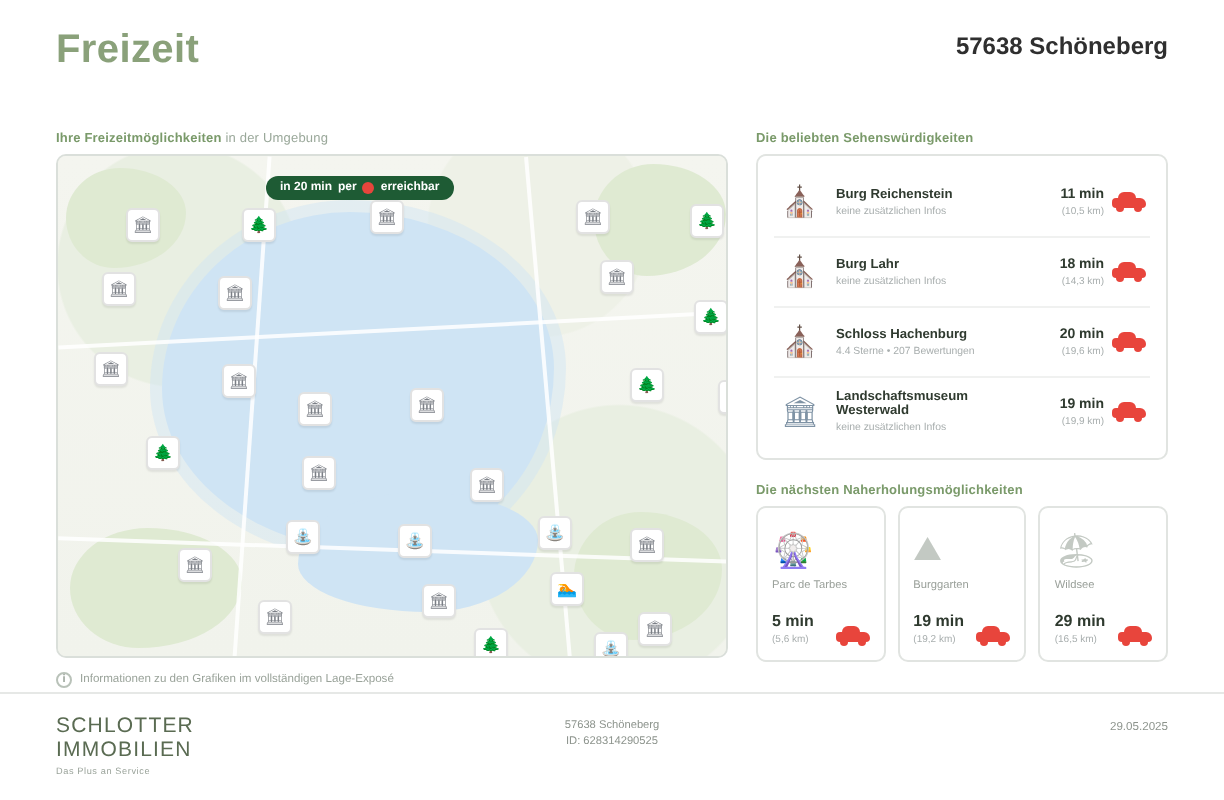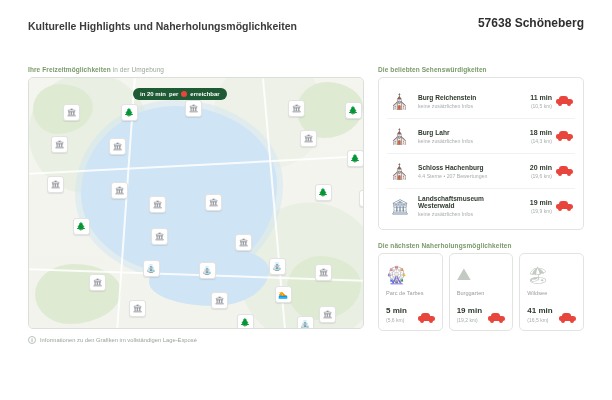--- a/index.html
+++ b/index.html
@@ -144,21 +144,21 @@
   .foot-center { position:absolute; left: 50%; transform: translateX(-50%); top: 12px; text-align:center; }
   .foot-center div { font-size: 5.6px; color: #8d948d; line-height: 1.5; }
   .foot-date { position:absolute; right: 28px; top: 14px; font-size: 5.8px; color:#8d948d; }
 </style>
 </head>
 <body>
 
 <div class="page">
 
   <div class="header">
-    <div class="subtitle">Kulturelle Highlights und Naherholungsmöglichkeiten</div>
+    <div class="title">Freizeit</div>
     <div class="plz">57638 Schöneberg</div>
   </div>
 
   <div class="map-wrap">
     <div class="sec-title">
       <span>Ihre Freizeitmöglichkeiten</span><span class="muted"> in der Umgebung</span>
     </div>
 
     <div class="map">
       <div class="map-land"></div>
@@ -391,28 +391,40 @@
               <div class="w1"></div>
               <div class="w2"></div>
             </div>
           </div>
         </div>
         <div class="rec">
           <div class="rec-icon">🏖</div>
           <div class="rec-name">Wildsee</div>
           <div class="rec-bottom">
             <div>
-              <div class="rec-min">41 min</div>
+              <div class="rec-min">29 min</div>
               <div class="rec-km">(16,5 km)</div>
             </div>
             <div class="car">
               <div class="top"></div>
               <div class="body"></div>
               <div class="w1"></div>
               <div class="w2"></div>
             </div>
           </div>
         </div>
       </div>
   </div>
 
+  <div class="footer">
+    <div class="logo">
+      <div class="logo-main">SCHLOTTER</div>
+      <div class="logo-main">IMMOBILIEN</div>
+      <div class="logo-sub">Das Plus an Service</div>
+    </div>
+    <div class="foot-center">
+      <div>57638 Schöneberg</div>
+      <div>ID: 628314290525</div>
+    </div>
+    <div class="foot-date">29.05.2025</div>
+  </div>
 
 </div>
 
 </body></html>

